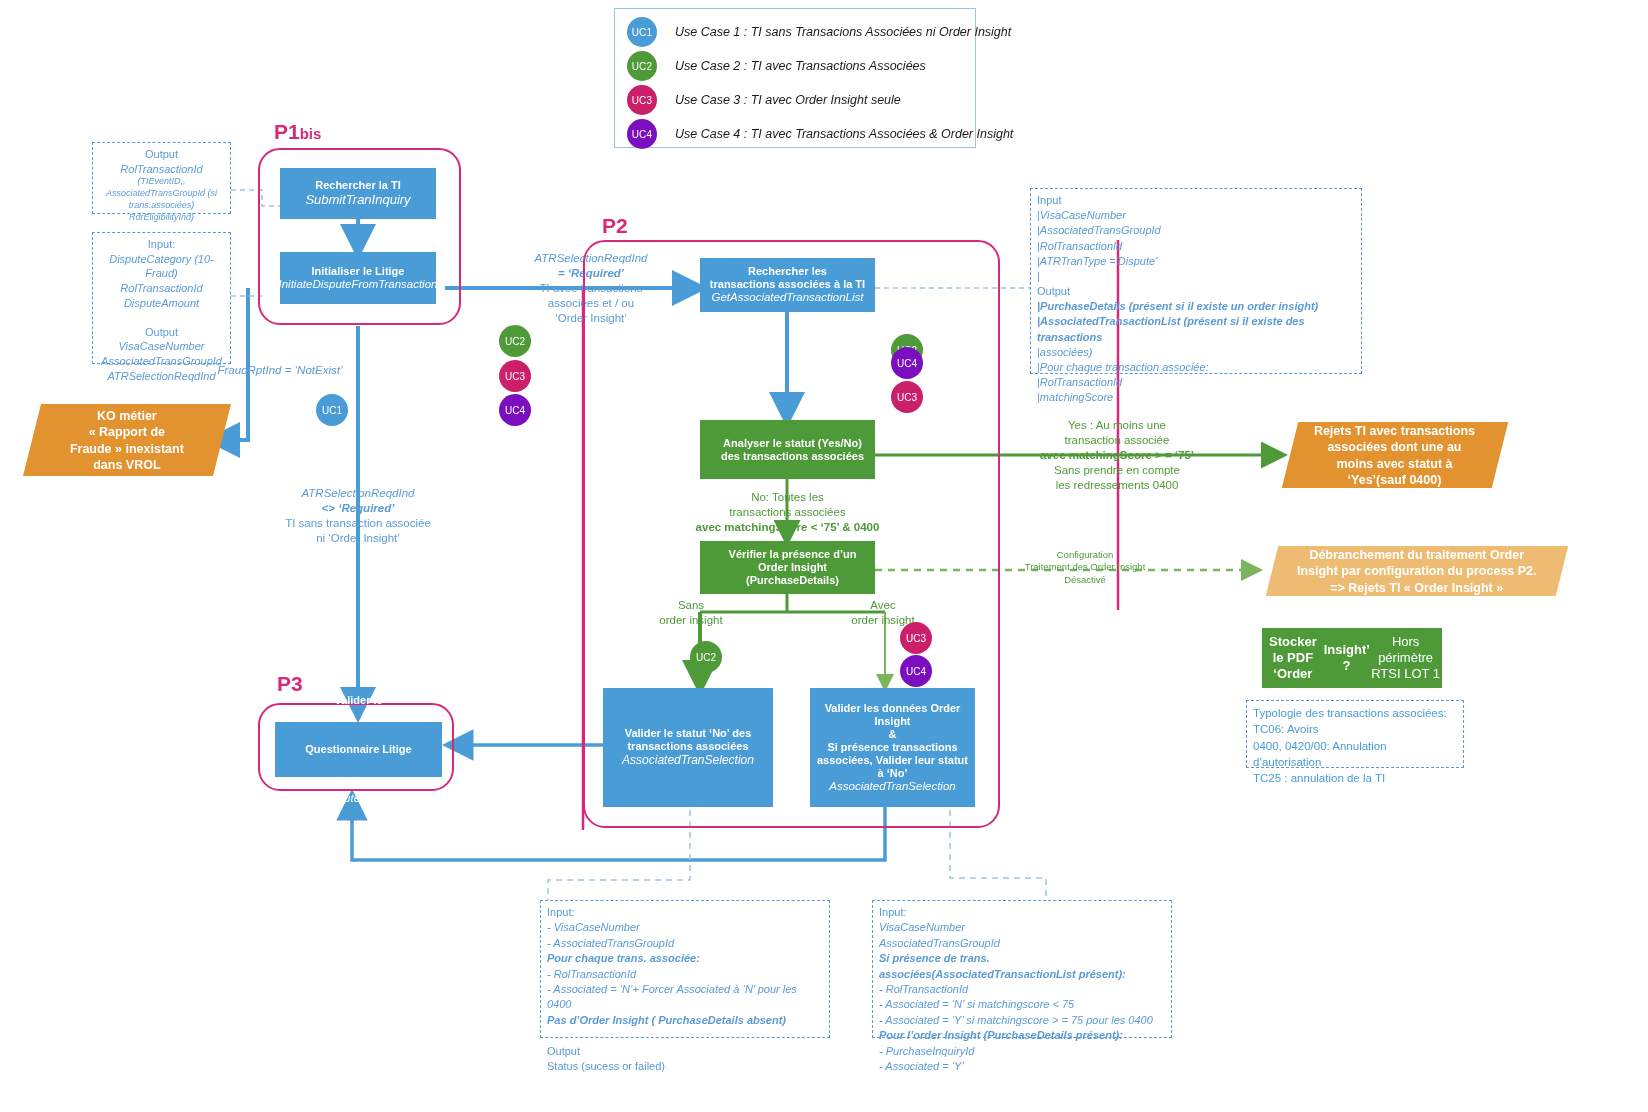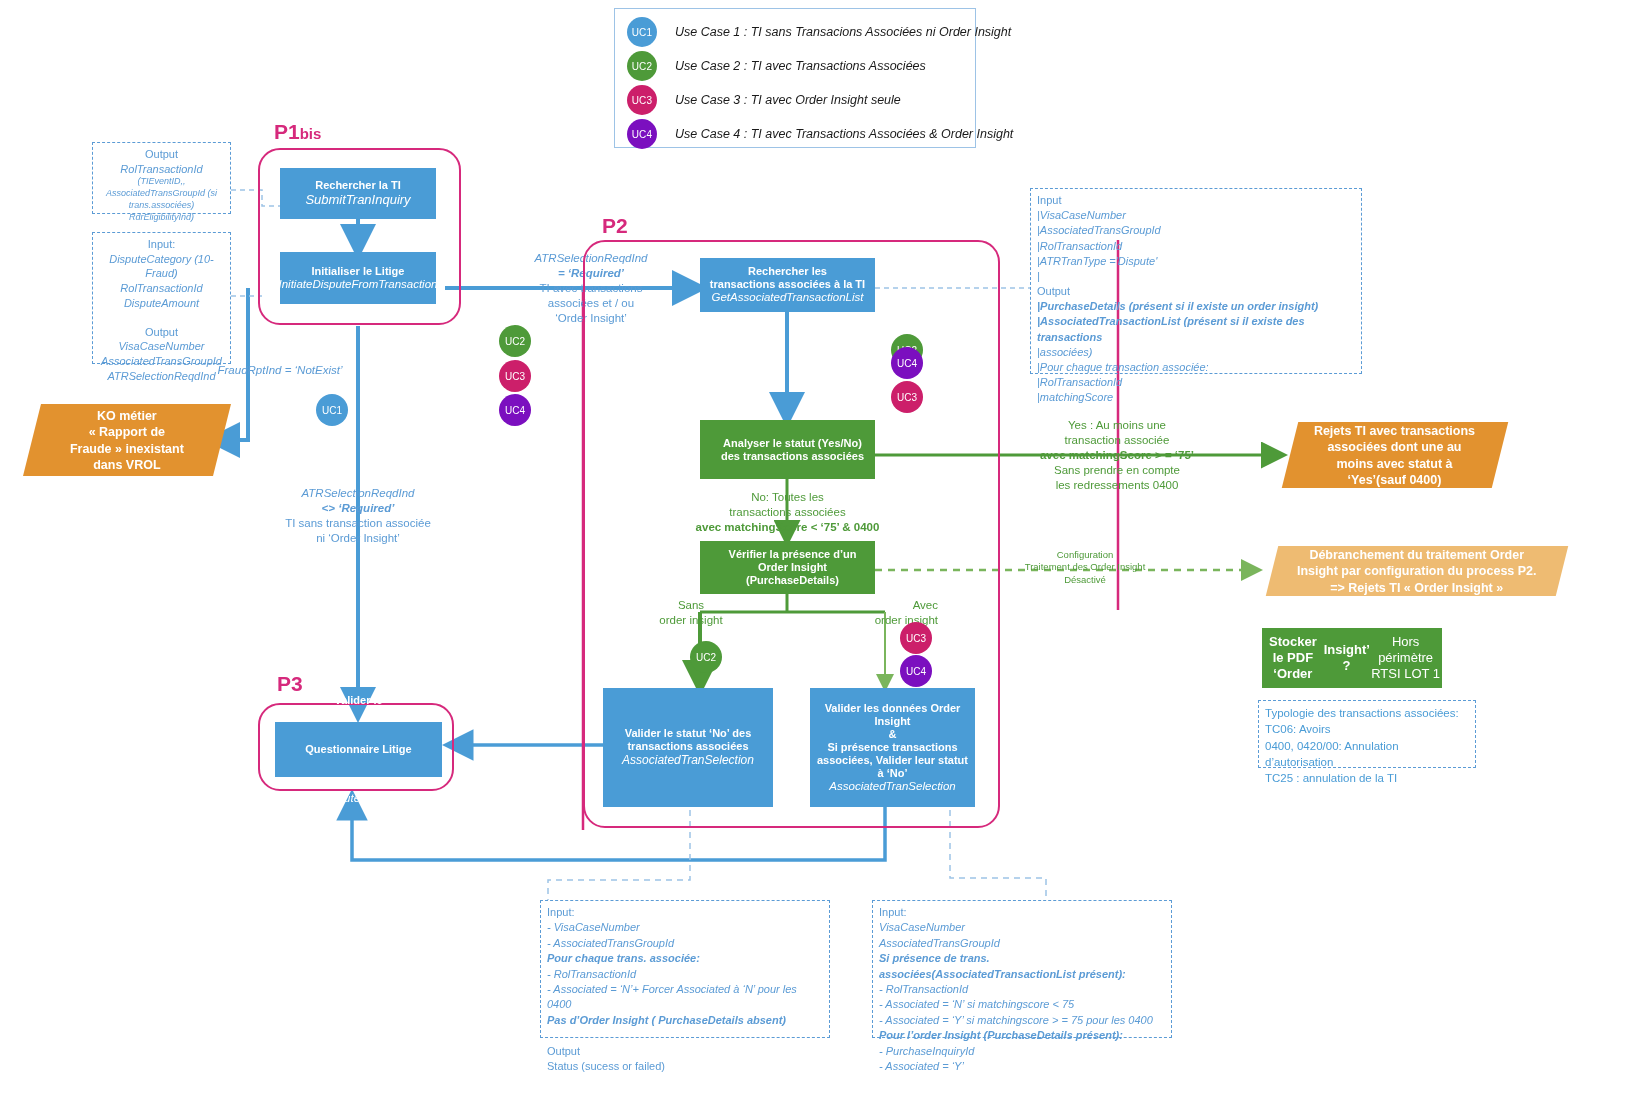--- a/index.html
+++ b/index.html
@@ -297,32 +297,32 @@
       <span style="display:block">Débranchement du traitement Order</span>
       <span style="display:block">Insight par configuration du process P2.</span>
       <span style="display:block">=&gt; Rejets TI « Order Insight »</span>
     </span>
   </div>
 
   <div class="abs lbl green" style="left:636px;top:598px;width:110px;">
     <div>Sans</div>
     <div>order insight</div>
   </div>
-  <div class="abs lbl green" style="left:828px;top:598px;width:110px;text-align:right;">
+  <div class="abs lbl green" style="left:828px;top:598px;width:110px;">
     <div>Avec</div>
     <div>order insight</div>
   </div>
 
   <div class="abs greenbox" style="left:1262px;top:628px;width:180px;height:60px;">
     <div class="hd">Stocker le PDF ‘Order</div>
     <div class="hd">Insight’ ?</div>
     <div>Hors périmètre RTSI LOT 1</div>
   </div>
 
-  <div class="abs note plain solidblue" style="left:1246px;top:700px;width:218px;height:68px;font-size:11.5px;line-height:1.42;margin-left:12px;">
+  <div class="abs note plain solidblue" style="left:1246px;top:700px;width:218px;height:68px;font-size:11.5px;line-height:1.42;">
     <div>Typologie des transactions associées:</div>
     <div>TC06: Avoirs</div>
     <div>0400, 0420/00: Annulation d’autorisation</div>
     <div>TC25 : annulation de la TI</div>
   </div>
 
   <div class="abs note" style="left:540px;top:900px;width:290px;height:138px;line-height:1.4;">
     <div style="font-style:normal">Input:</div>
     <div>- VisaCaseNumber</div>
     <div>- AssociatedTransGroupId</div>

